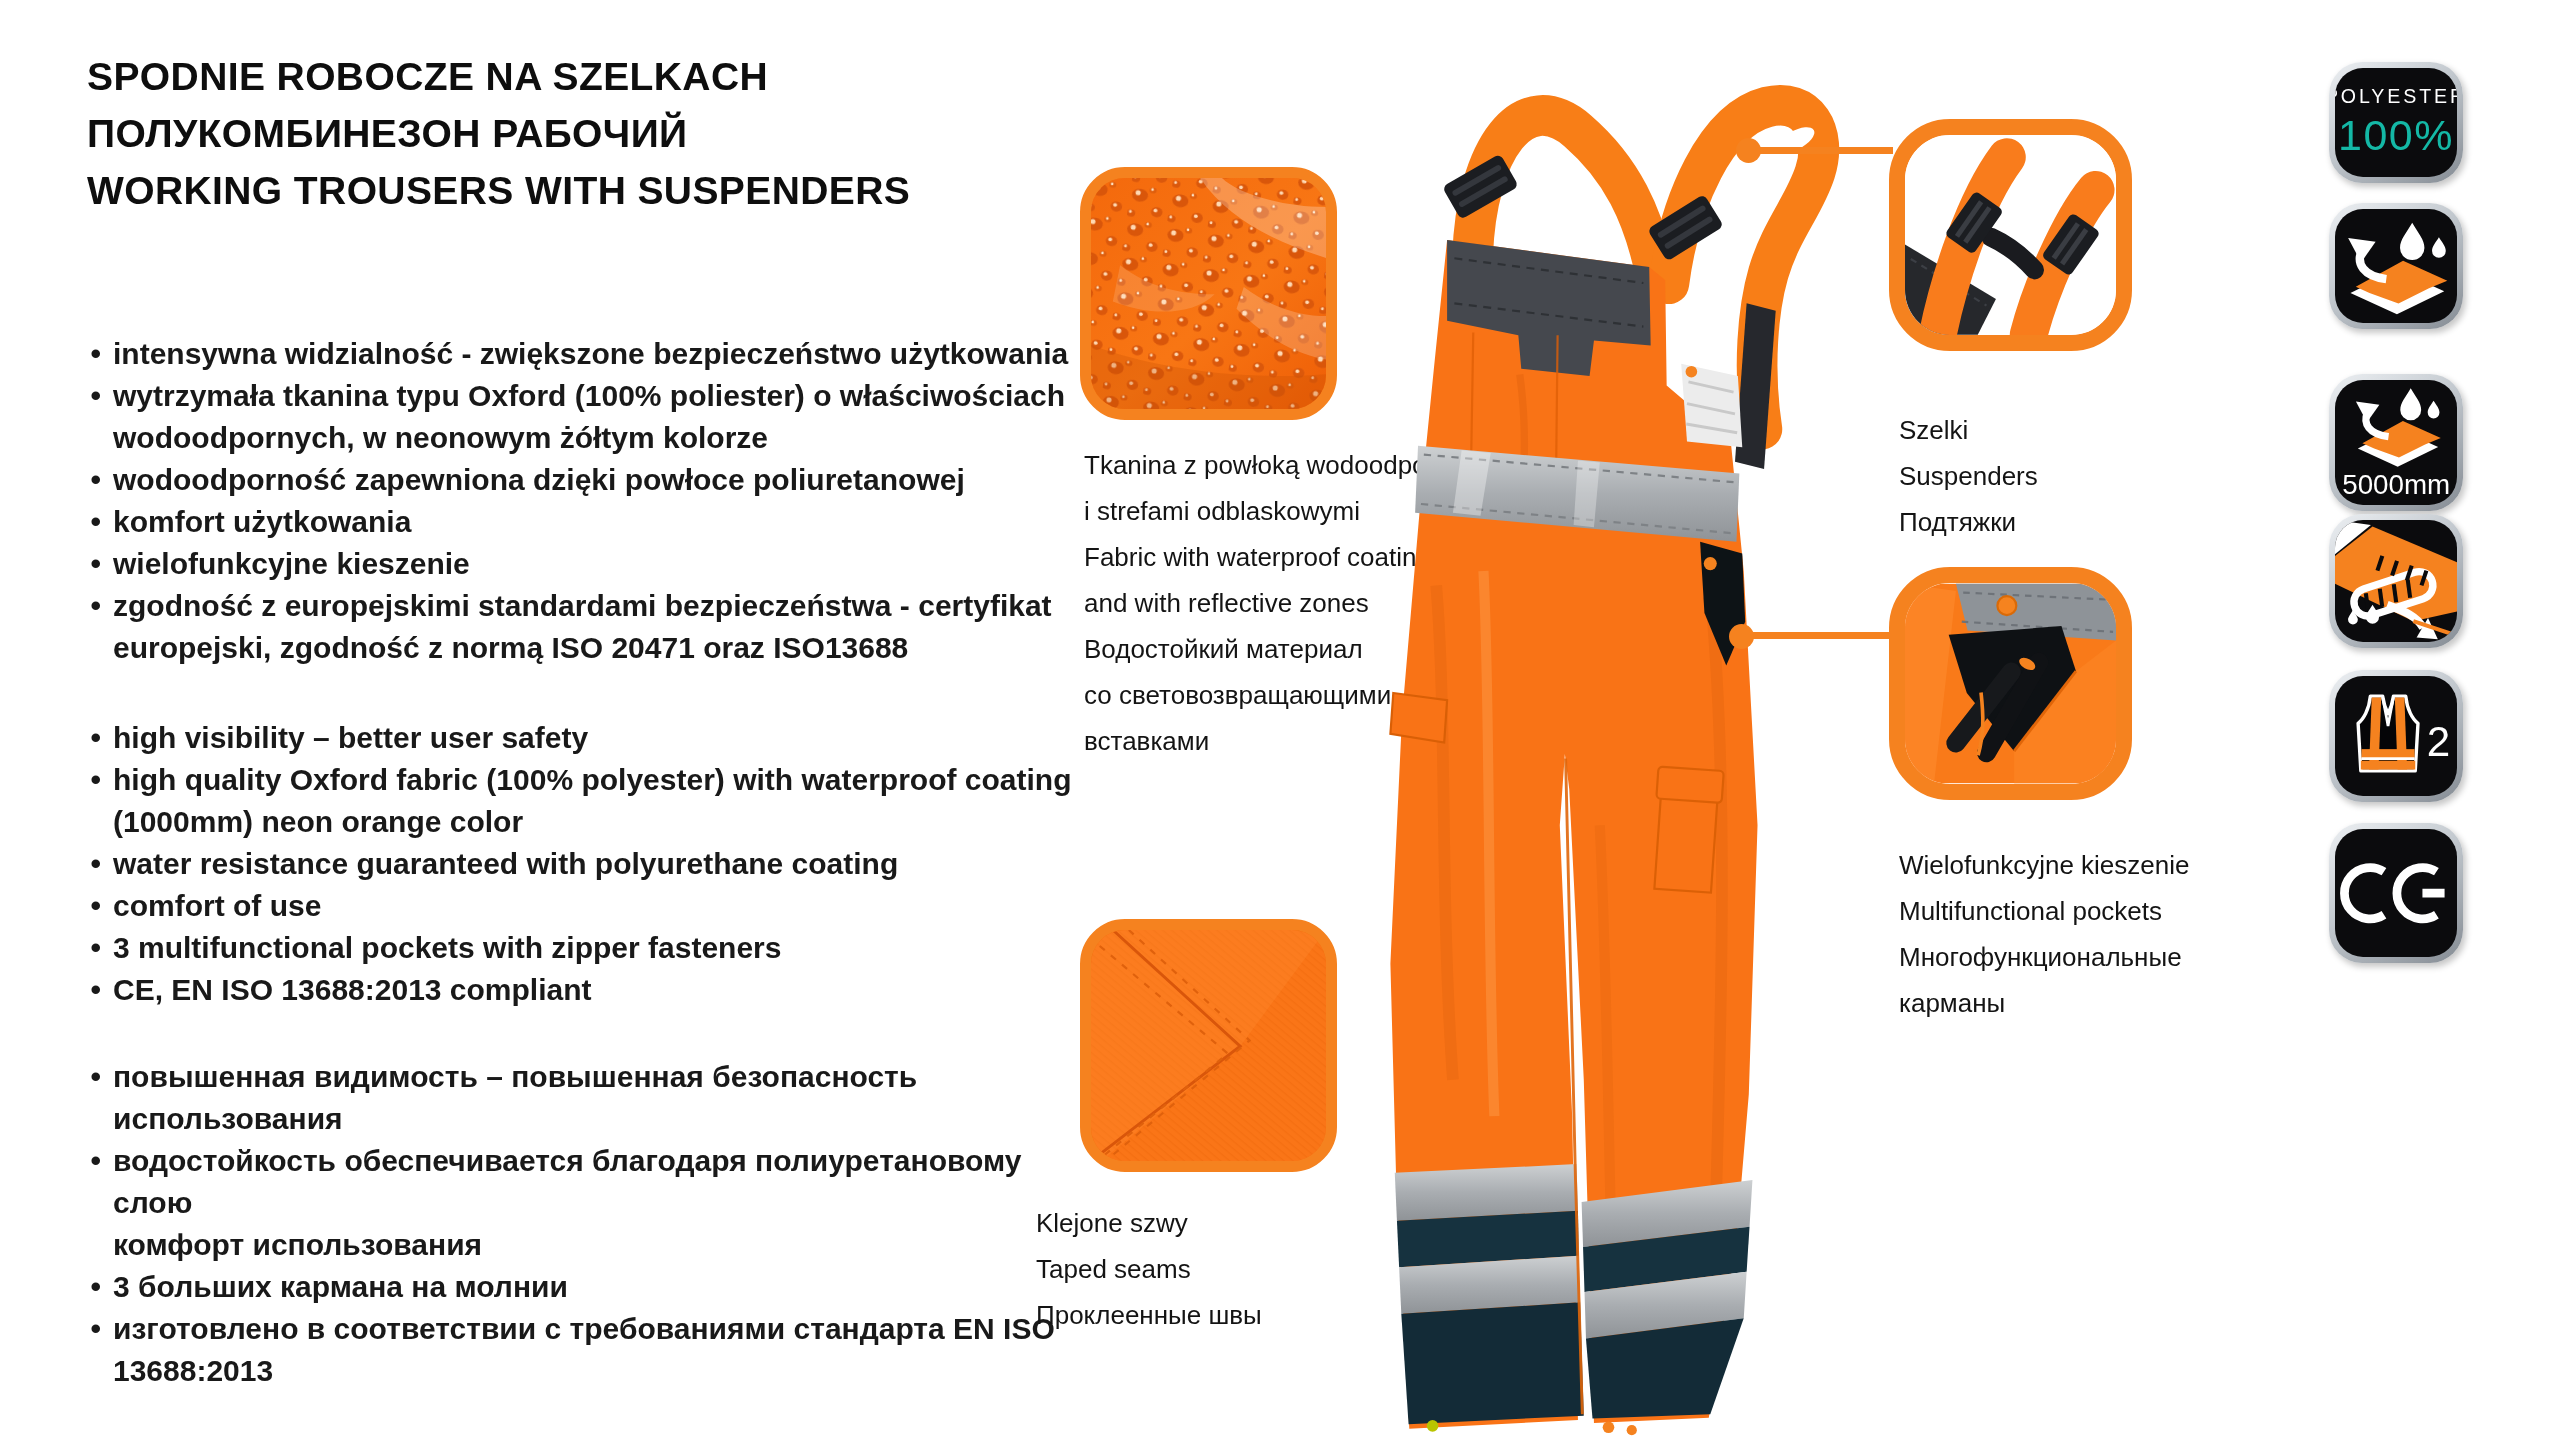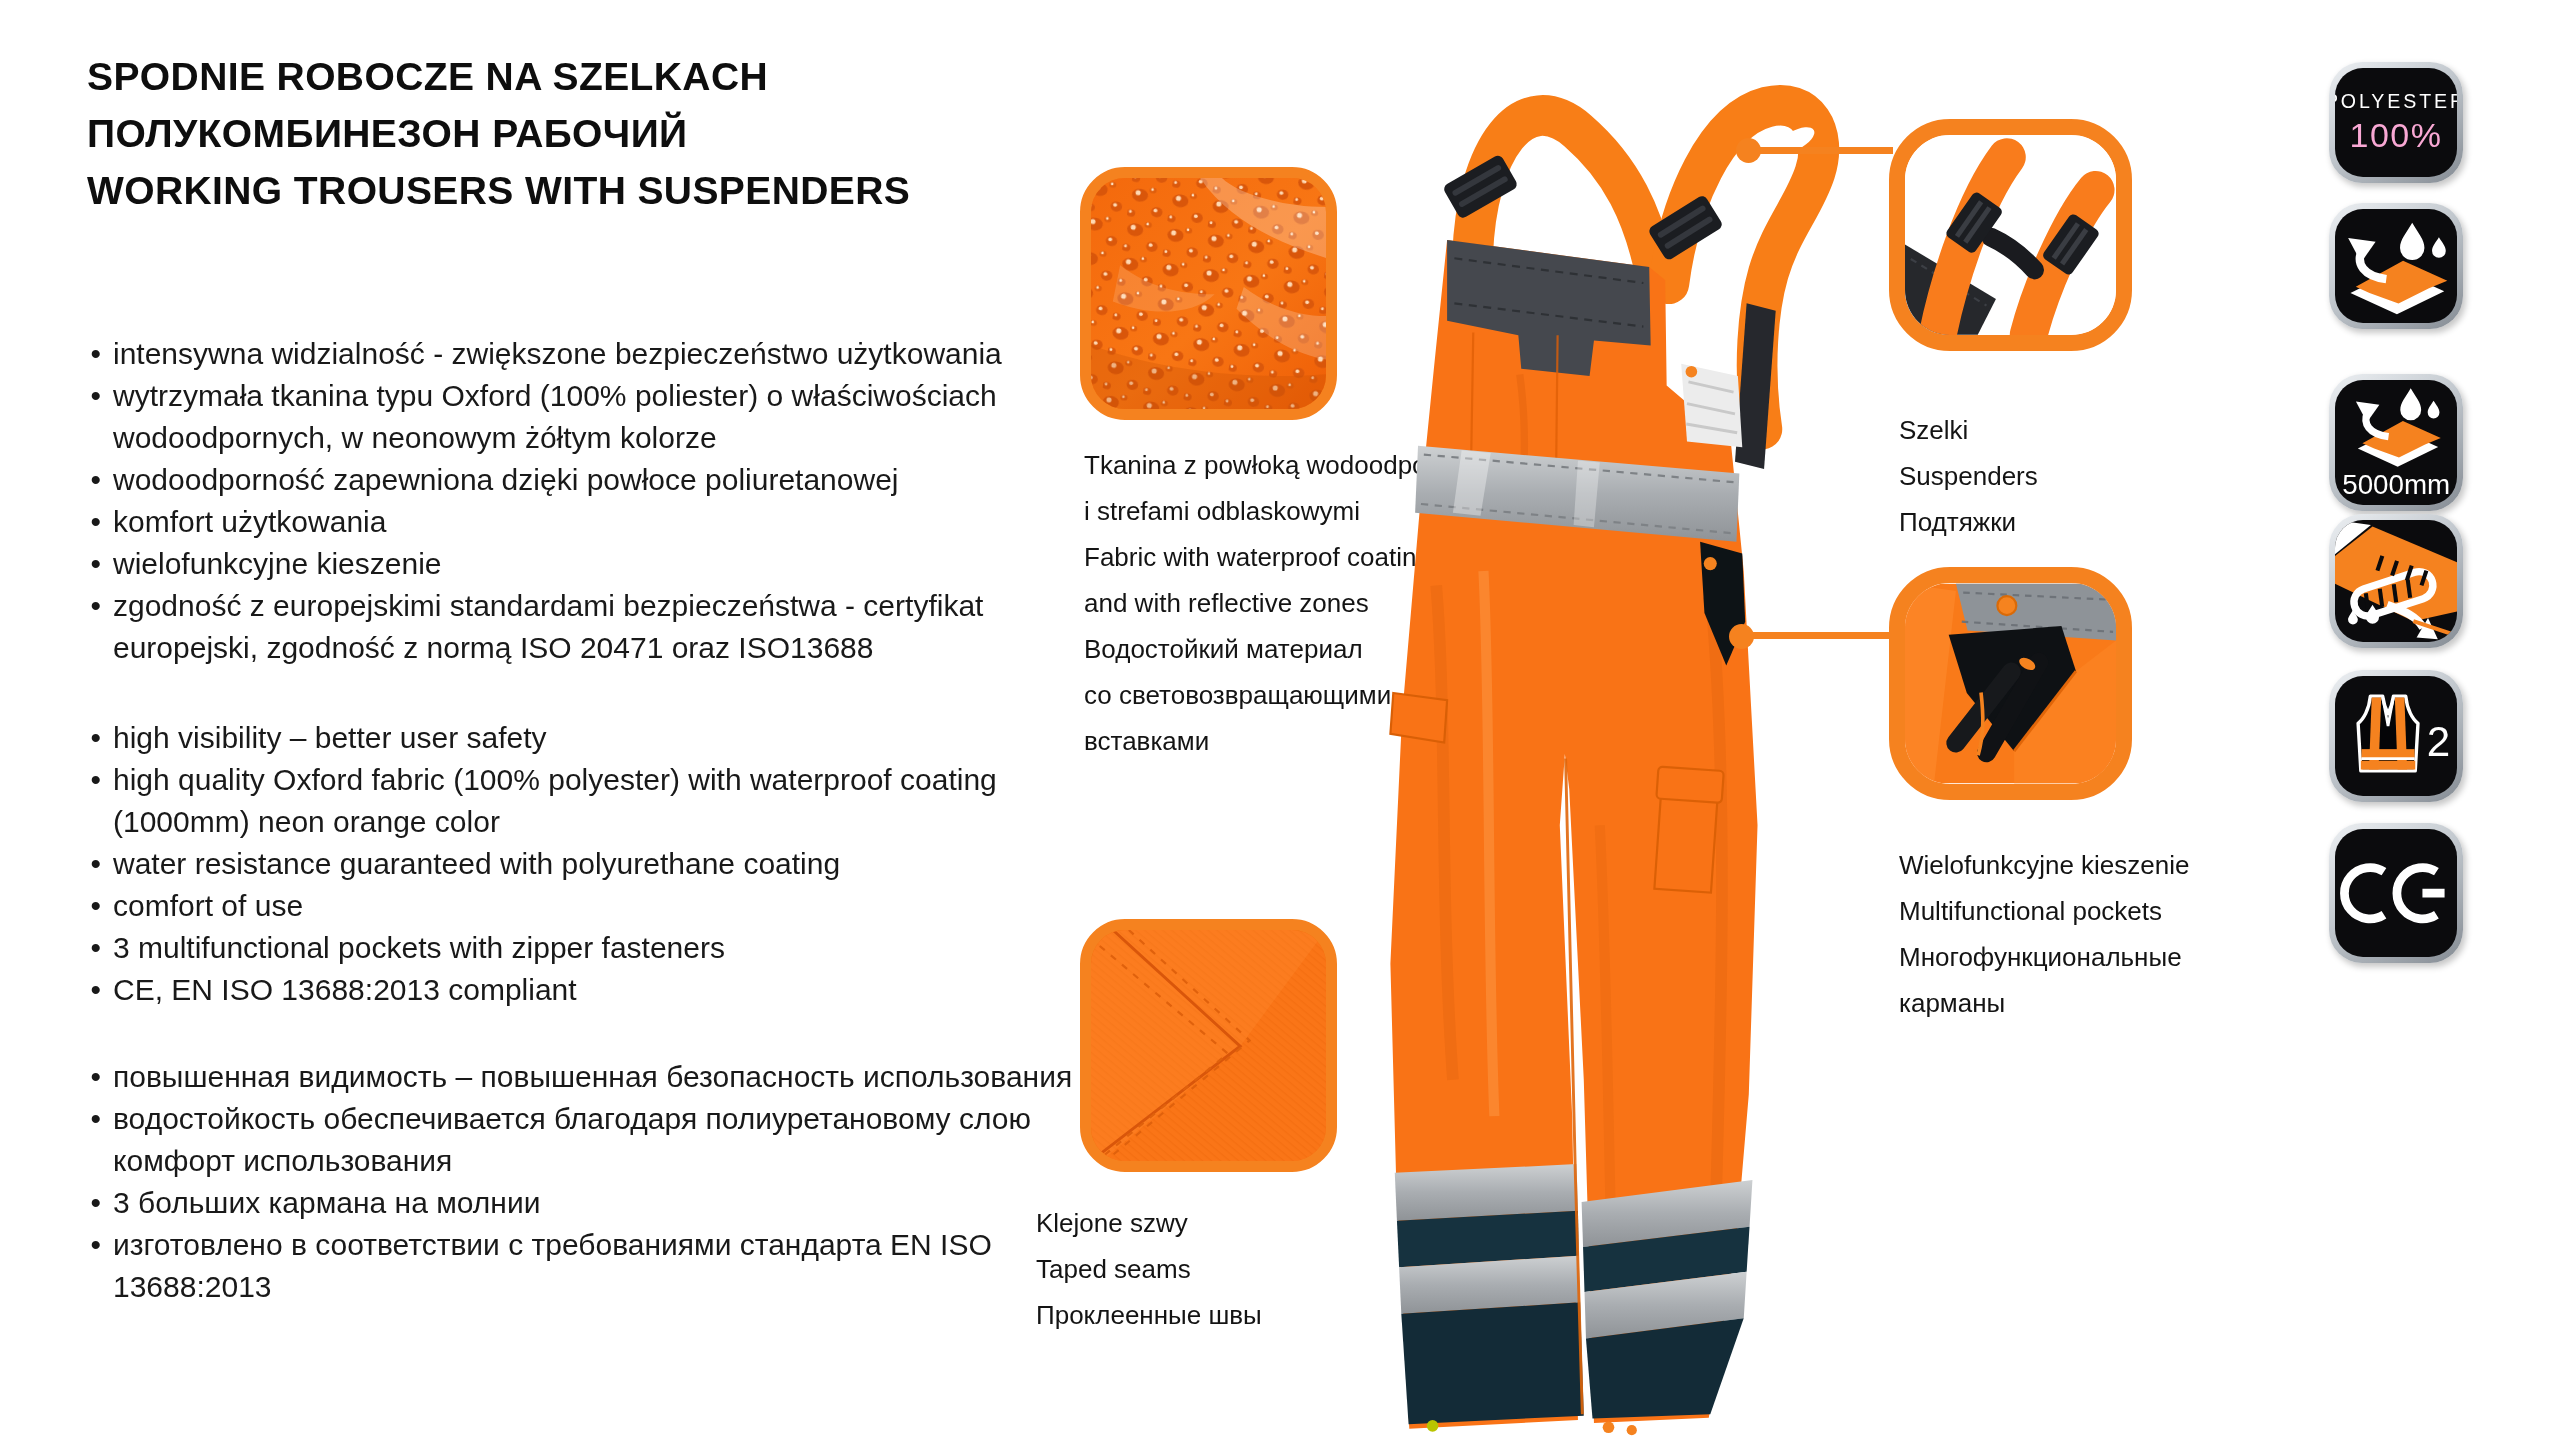--- a/index.html
+++ b/index.html
@@ -3,21 +3,21 @@
 <meta charset="utf-8">
 <style>
   html,body{margin:0;padding:0;background:#fff;}
   #canvas{position:relative;width:2518px;height:1453px;background:#fff;overflow:hidden;
           font-family:"Liberation Sans","DejaVu Sans",sans-serif;color:#141414;}
 
   
   .title{position:absolute;left:87px;top:48px;font-size:39px;line-height:57px;
          font-weight:700;color:#0E0E0E;letter-spacing:0.4px;white-space:nowrap;}
   .feature-list{position:absolute;left:89px;width:989px;margin:0;padding:0;list-style:none;
-                font-size:30px;line-height:42px;color:#191919;}
+                font-size:30px;line-height:42px;color:#191919;font-weight:bold;}
   #list-pl{top:333px;} #list-en{top:717px;} #list-ru{top:1056px;}
   .feature-list li{position:relative;padding-left:24px;white-space:pre-line;margin:0;}
   .feature-list li::before{content:"\2022";position:absolute;left:1.5px;top:0;}
 
   .caption{position:absolute;font-size:26px;line-height:46px;color:#141414;white-space:pre-line;}
   #cap-fabric{left:1084px;top:442px;}
   #cap-seams{left:1036px;top:1200px;}
   #cap-suspenders{left:1899px;top:407px;}
   #cap-pockets{left:1899px;top:842px;}
 
@@ -51,21 +51,21 @@
          box-shadow:2.2px 3.6px 6.5px rgba(0,0,0,.22);}
   .badge-inner{width:100%;height:100%;background:#0B0B0D;border-radius:28px;display:flex;
                flex-direction:column;align-items:center;justify-content:center;overflow:hidden;box-sizing:border-box;}
   #badge-polyester{top:62px;height:121px;}
   #badge-waterproof{top:203px;height:126px;}
   #badge-5000{top:358px;height:137px;margin-top:16px;}
   #badge-seams{top:514px;height:134px;}
   #badge-vest{top:670px;height:132px;}
   #badge-ce{top:823px;height:140px;}
   .poly-label{font-size:19.6px;letter-spacing:2.9px;color:#fff;}
-  .poly-value{font-size:34px;color:#f9a8d4;margin-top:2.9px;letter-spacing:1.5px;}
+  .poly-value{font-size:43px;color:#14b8a6;margin-top:2.9px;letter-spacing:1.5px;}
   .badge-inner svg{display:block;width:100%;height:100%;}
 </style>
 </head>
 <body>
 
 <div id="canvas">
 
   <div class="title">
     <div>SPODNIE ROBOCZE NA SZELKACH</div>
     <div>ПОЛУКОМБИНЕЗОН РАБОЧИЙ</div>

